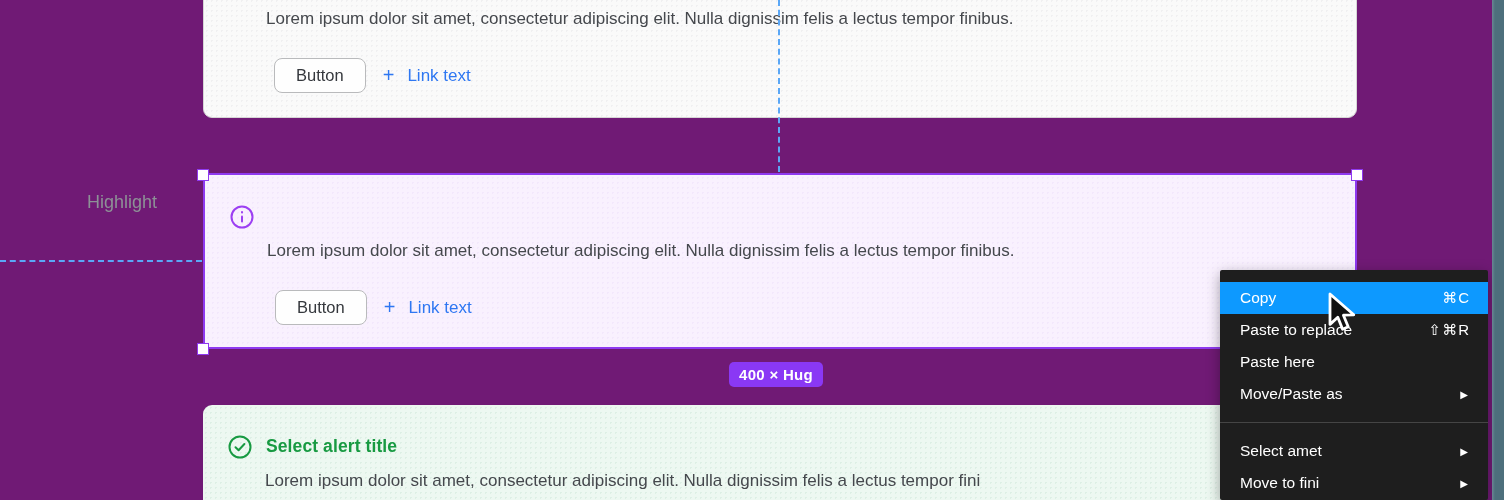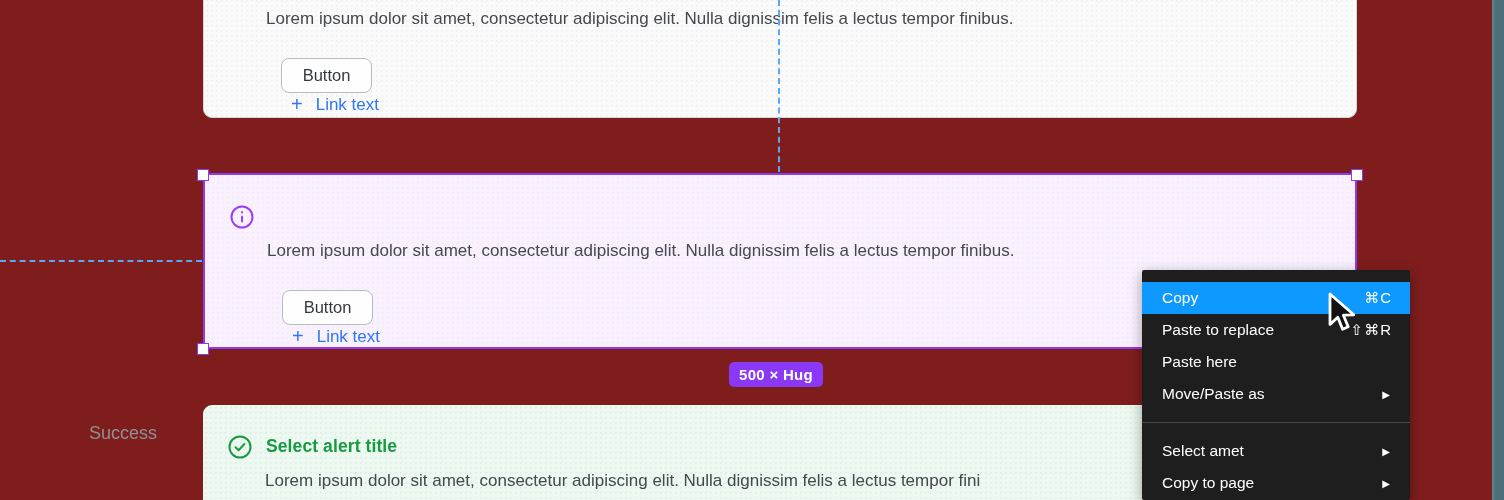--- a/index.html
+++ b/index.html
@@ -1,36 +1,36 @@
 <!DOCTYPE html>
 <html><head>
 <meta charset="utf-8">
 <style>
   html,body{margin:0;padding:0;background:#fff;}
   .stage{position:relative;width:1504px;height:500px;overflow:hidden;
-         font-family:"Liberation Sans","DejaVu Sans",sans-serif;background:#7f1d1d;}
+         font-family:"Liberation Sans","DejaVu Sans",sans-serif;background:#701a75;}
 
   
   .card{position:absolute;left:203px;width:1154px;height:176px;border-radius:9px;box-sizing:border-box;}
   .dots-gray{background-color:#fafafa;
     background-image:radial-gradient(rgba(90,90,110,0.06) 1px,transparent 1px);background-size:5px 5px;}
   .dots-purple{background-color:#f9f1fe;
     background-image:radial-gradient(rgba(140,60,220,0.05) 1px,transparent 1px);background-size:5px 5px;}
   .dots-green{background-color:#edf8f1;
     background-image:radial-gradient(rgba(24,140,70,0.07) 1px,transparent 1px);background-size:5px 5px;}
   .card-neutral{top:-58px;border:1px solid #d6d6d6;}
   .card-highlight{top:173px;border:2px solid #8f3af0;border-radius:4px;}
   .card-success{top:405px;}
 
   .alert-icon{position:absolute;left:25px;top:30px;width:24px;height:24px;}
   .alert-title{position:absolute;left:63px;top:31px;font-size:17.5px;font-weight:700;letter-spacing:.1px;}
   .title-purple{color:#9c2bf0;}
   .title-green{color:#189a42;}
   .alert-text{position:absolute;left:62px;top:66px;font-size:17px;color:#45484d;white-space:nowrap;}
-  .alert-actions{position:absolute;left:70px;top:115px;display:flex;align-items:center;flex-direction:column;}
+  .alert-actions{position:absolute;left:70px;top:115px;display:flex;align-items:center;}
   .btn{height:35px;padding:0 21px;background:#fefefe;border:1px solid #b9babc;border-radius:8px;
        font-size:16.5px;color:#35383d;font-family:inherit;display:flex;align-items:center;cursor:default;}
   .link{display:flex;align-items:center;margin-left:17px;color:#2e77f2;font-size:17px;font-weight:500;
         text-decoration:none;cursor:default;}
   .link .plus{font-size:20px;font-weight:400;margin-right:13px;}
 
   
   .handle{position:absolute;width:12px;height:12px;background:#fff;border:1.5px solid #8f3af0;box-sizing:border-box;z-index:4;}
 
   
@@ -40,21 +40,21 @@
   
   .badge{position:absolute;left:729px;top:362px;background:#8a38f5;color:#fff;border-radius:5px;
          font-size:15px;font-weight:700;padding:4px 10px;letter-spacing:.3px;z-index:4;}
 
   
   .side-label{position:absolute;left:0;width:157px;text-align:right;font-size:18px;color:#8d9196;z-index:2;}
   .label-highlight{top:192px;}
   .label-success{top:423px;}
 
   
-  .menu{position:absolute;left:1142px;top:270px;width:268px;height:230px;background:#1e1e1e;
+  .menu{position:absolute;left:1220px;top:270px;width:268px;height:230px;background:#1e1e1e;
         border-radius:2px;padding-top:12px;box-sizing:border-box;z-index:10;
         box-shadow:0 4px 14px rgba(0,0,0,0.35);}
   .menu-row{height:32px;display:flex;align-items:center;padding:0 18px 0 20px;
             color:#ffffff;font-size:15.5px;cursor:default;}
   .menu-row .grow{flex:1;}
   .menu-row.active{background:#0d99ff;}
   .shortcut{font-size:15px;color:#fff;letter-spacing:1px;}
   .subarrow{font-size:10px;color:#fff;margin-right:2px;}
   .menu-divider{height:1px;background:#454545;margin:12px 0;}
 
@@ -100,23 +100,23 @@
   </div>
 
   <div class="handle" style="left:197px;top:169px;"></div>
   <div class="handle" style="left:1351px;top:169px;"></div>
   <div class="handle" style="left:197px;top:343px;"></div>
   <div class="handle" style="left:1351px;top:343px;"></div>
 
   <div class="vguide"></div>
   <div class="hguide"></div>
 
-  <div class="badge">500 × Hug</div>
+  <div class="badge">400 × Hug</div>
 
-  <div class="side-label label-success">Success</div>
+  <div class="side-label label-highlight">Highlight</div>
 
   <div class="card card-success dots-green">
     <span class="alert-icon">
       <svg width="24" height="24" viewBox="0 0 24 24">
         <circle cx="12" cy="12" r="10.5" fill="none" stroke="#189a42" stroke-width="2"></circle>
         <path d="M7.5 12.2 L10.6 15.2 L16.4 9" fill="none" stroke="#189a42" stroke-width="2" stroke-linecap="round" stroke-linejoin="round"></path>
       </svg>
     </span>
     <div class="alert-title title-green">Select alert title</div>
     <div class="alert-text">Lorem ipsum dolor sit amet, consectetur adipiscing elit. Nulla dignissim felis a lectus tempor fini</div>
@@ -141,21 +141,21 @@
       <span class="grow"></span>
       <span class="subarrow">▶</span>
     </div>
     <div class="menu-divider"></div>
     <div class="menu-row">
       <span>Select amet</span>
       <span class="grow"></span>
       <span class="subarrow">▶</span>
     </div>
     <div class="menu-row">
-      <span>Copy to page</span>
+      <span>Move to fini</span>
       <span class="grow"></span>
       <span class="subarrow">▶</span>
     </div>
   </div>
 
   <div class="cursor">
     <svg width="34" height="42" viewBox="0 0 17 21">
       <path d="M2 1 L2 16.2 L5.9 12.6 L8.3 18.6 L11.1 17.4 L8.7 11.6 L13.9 11.4 Z" fill="#111" stroke="#fff" stroke-width="1.4" stroke-linejoin="round"></path>
     </svg>
   </div>

